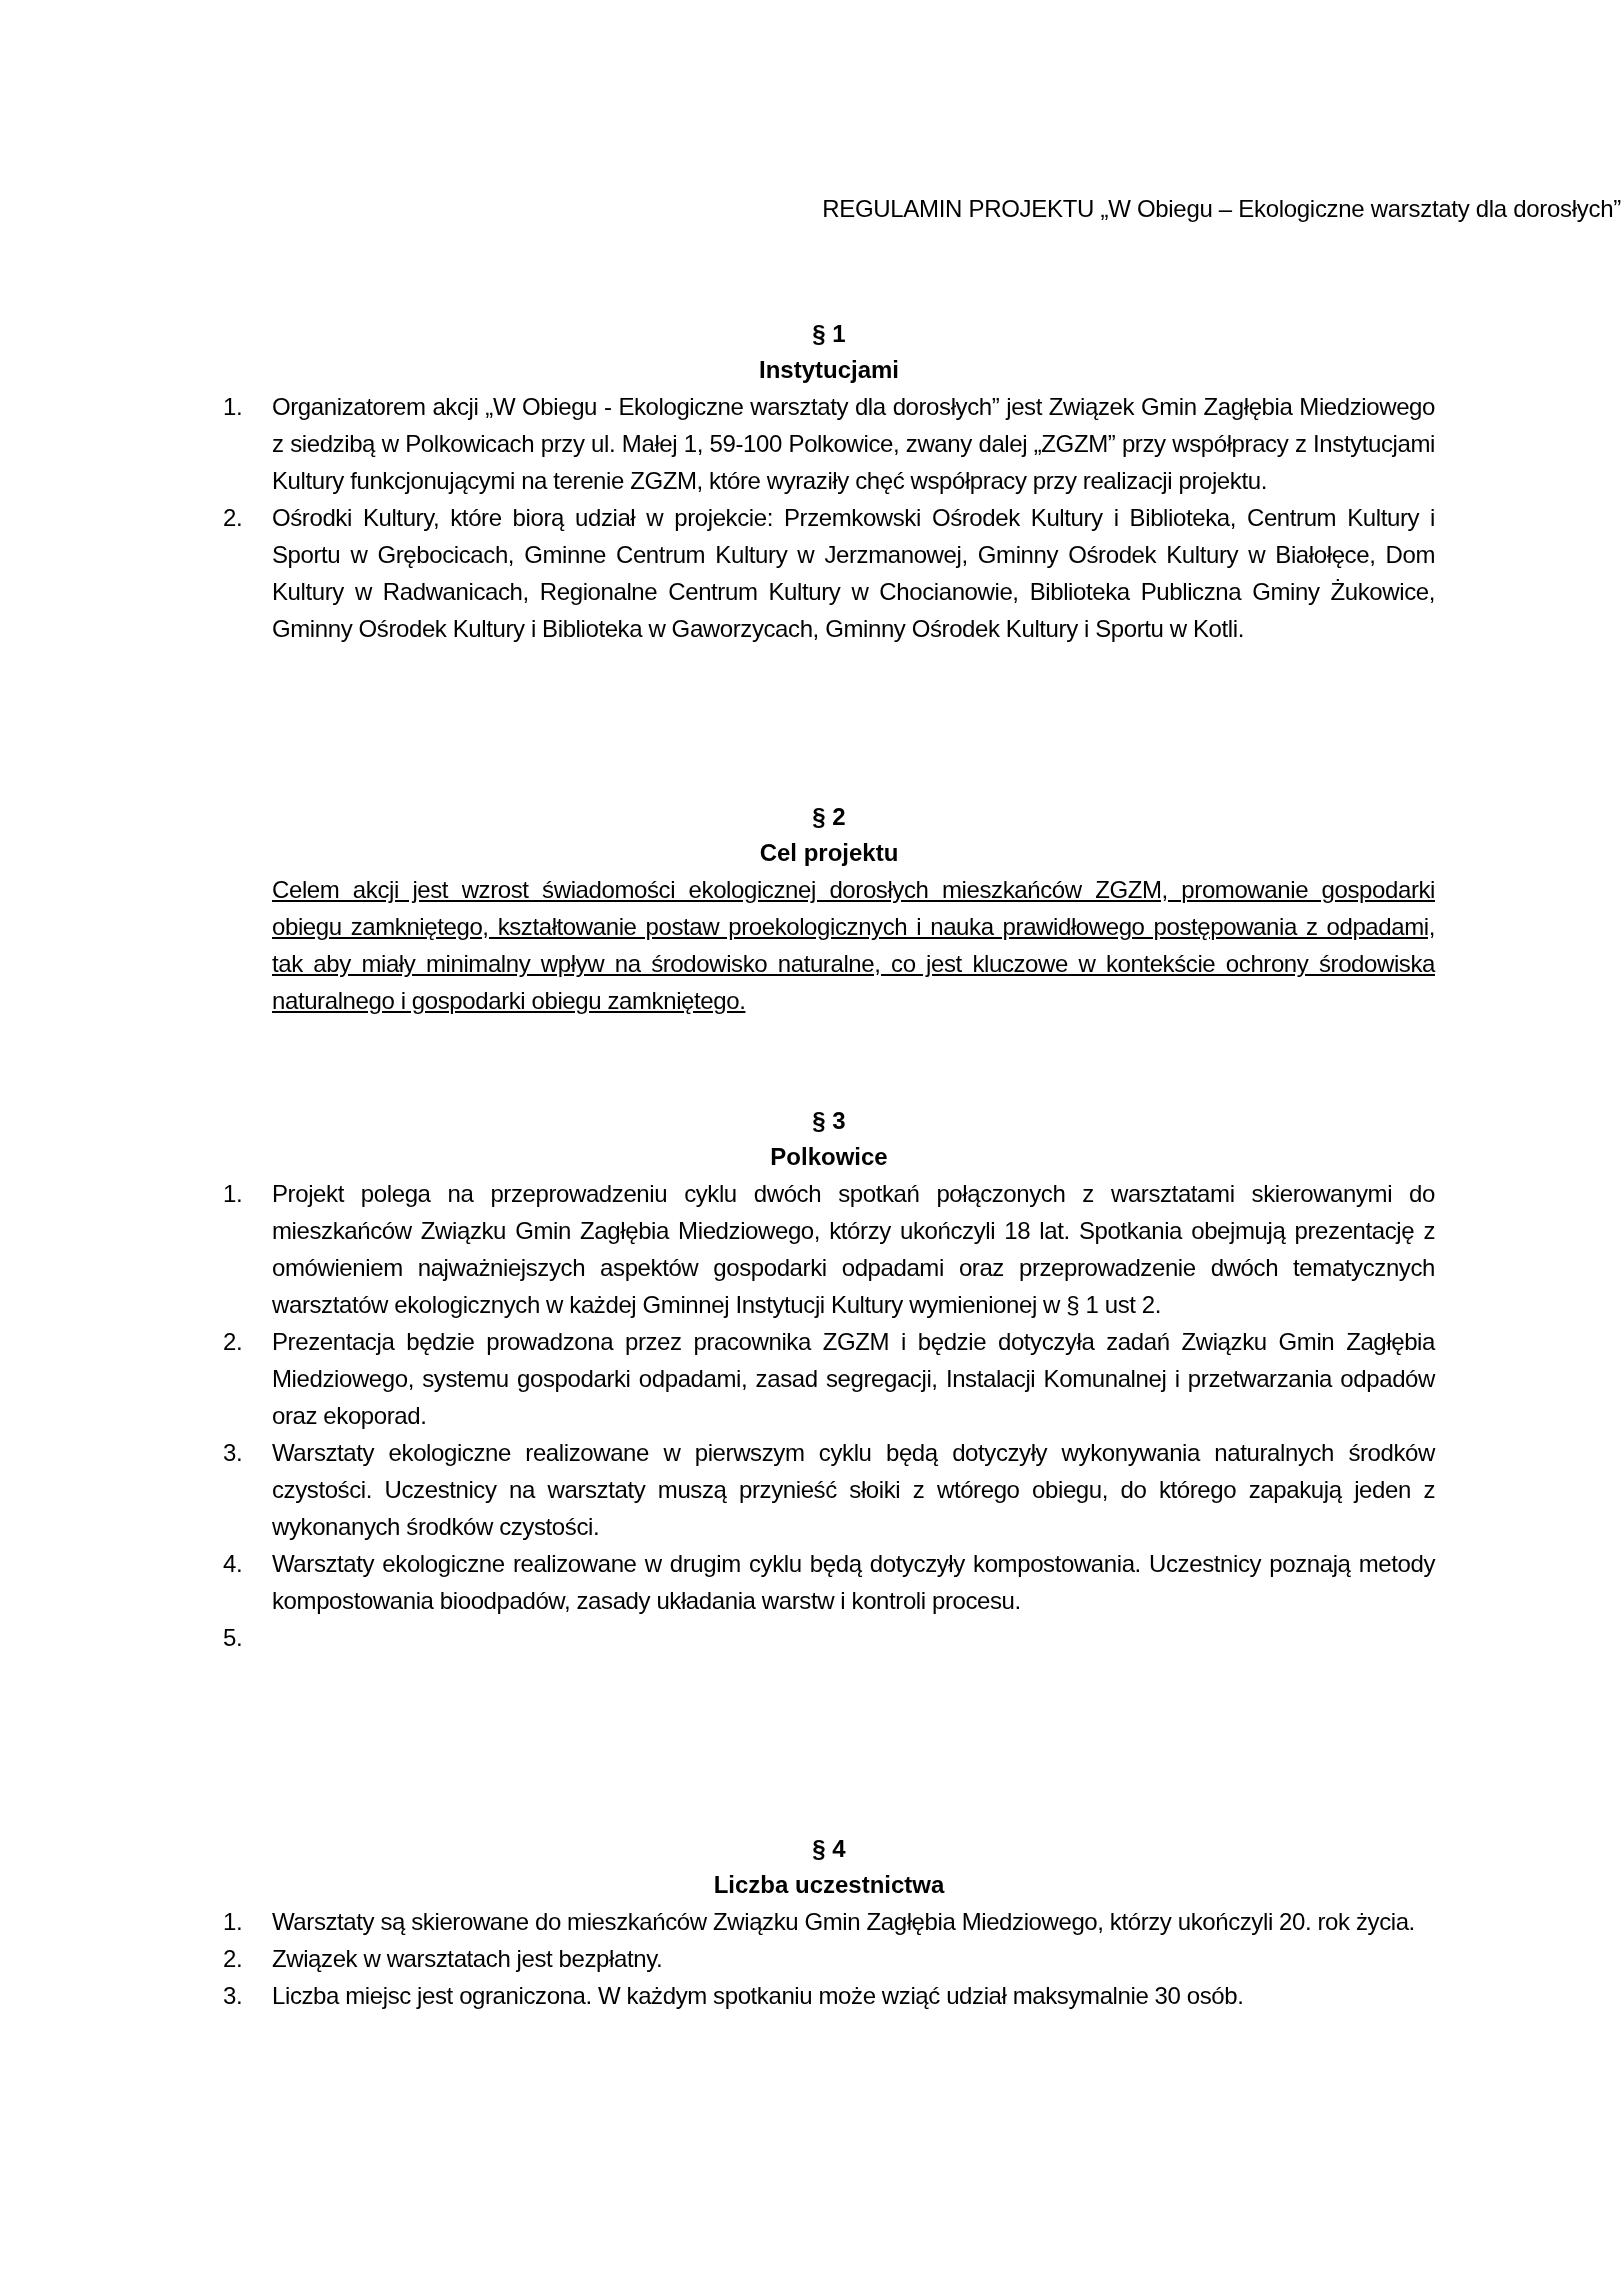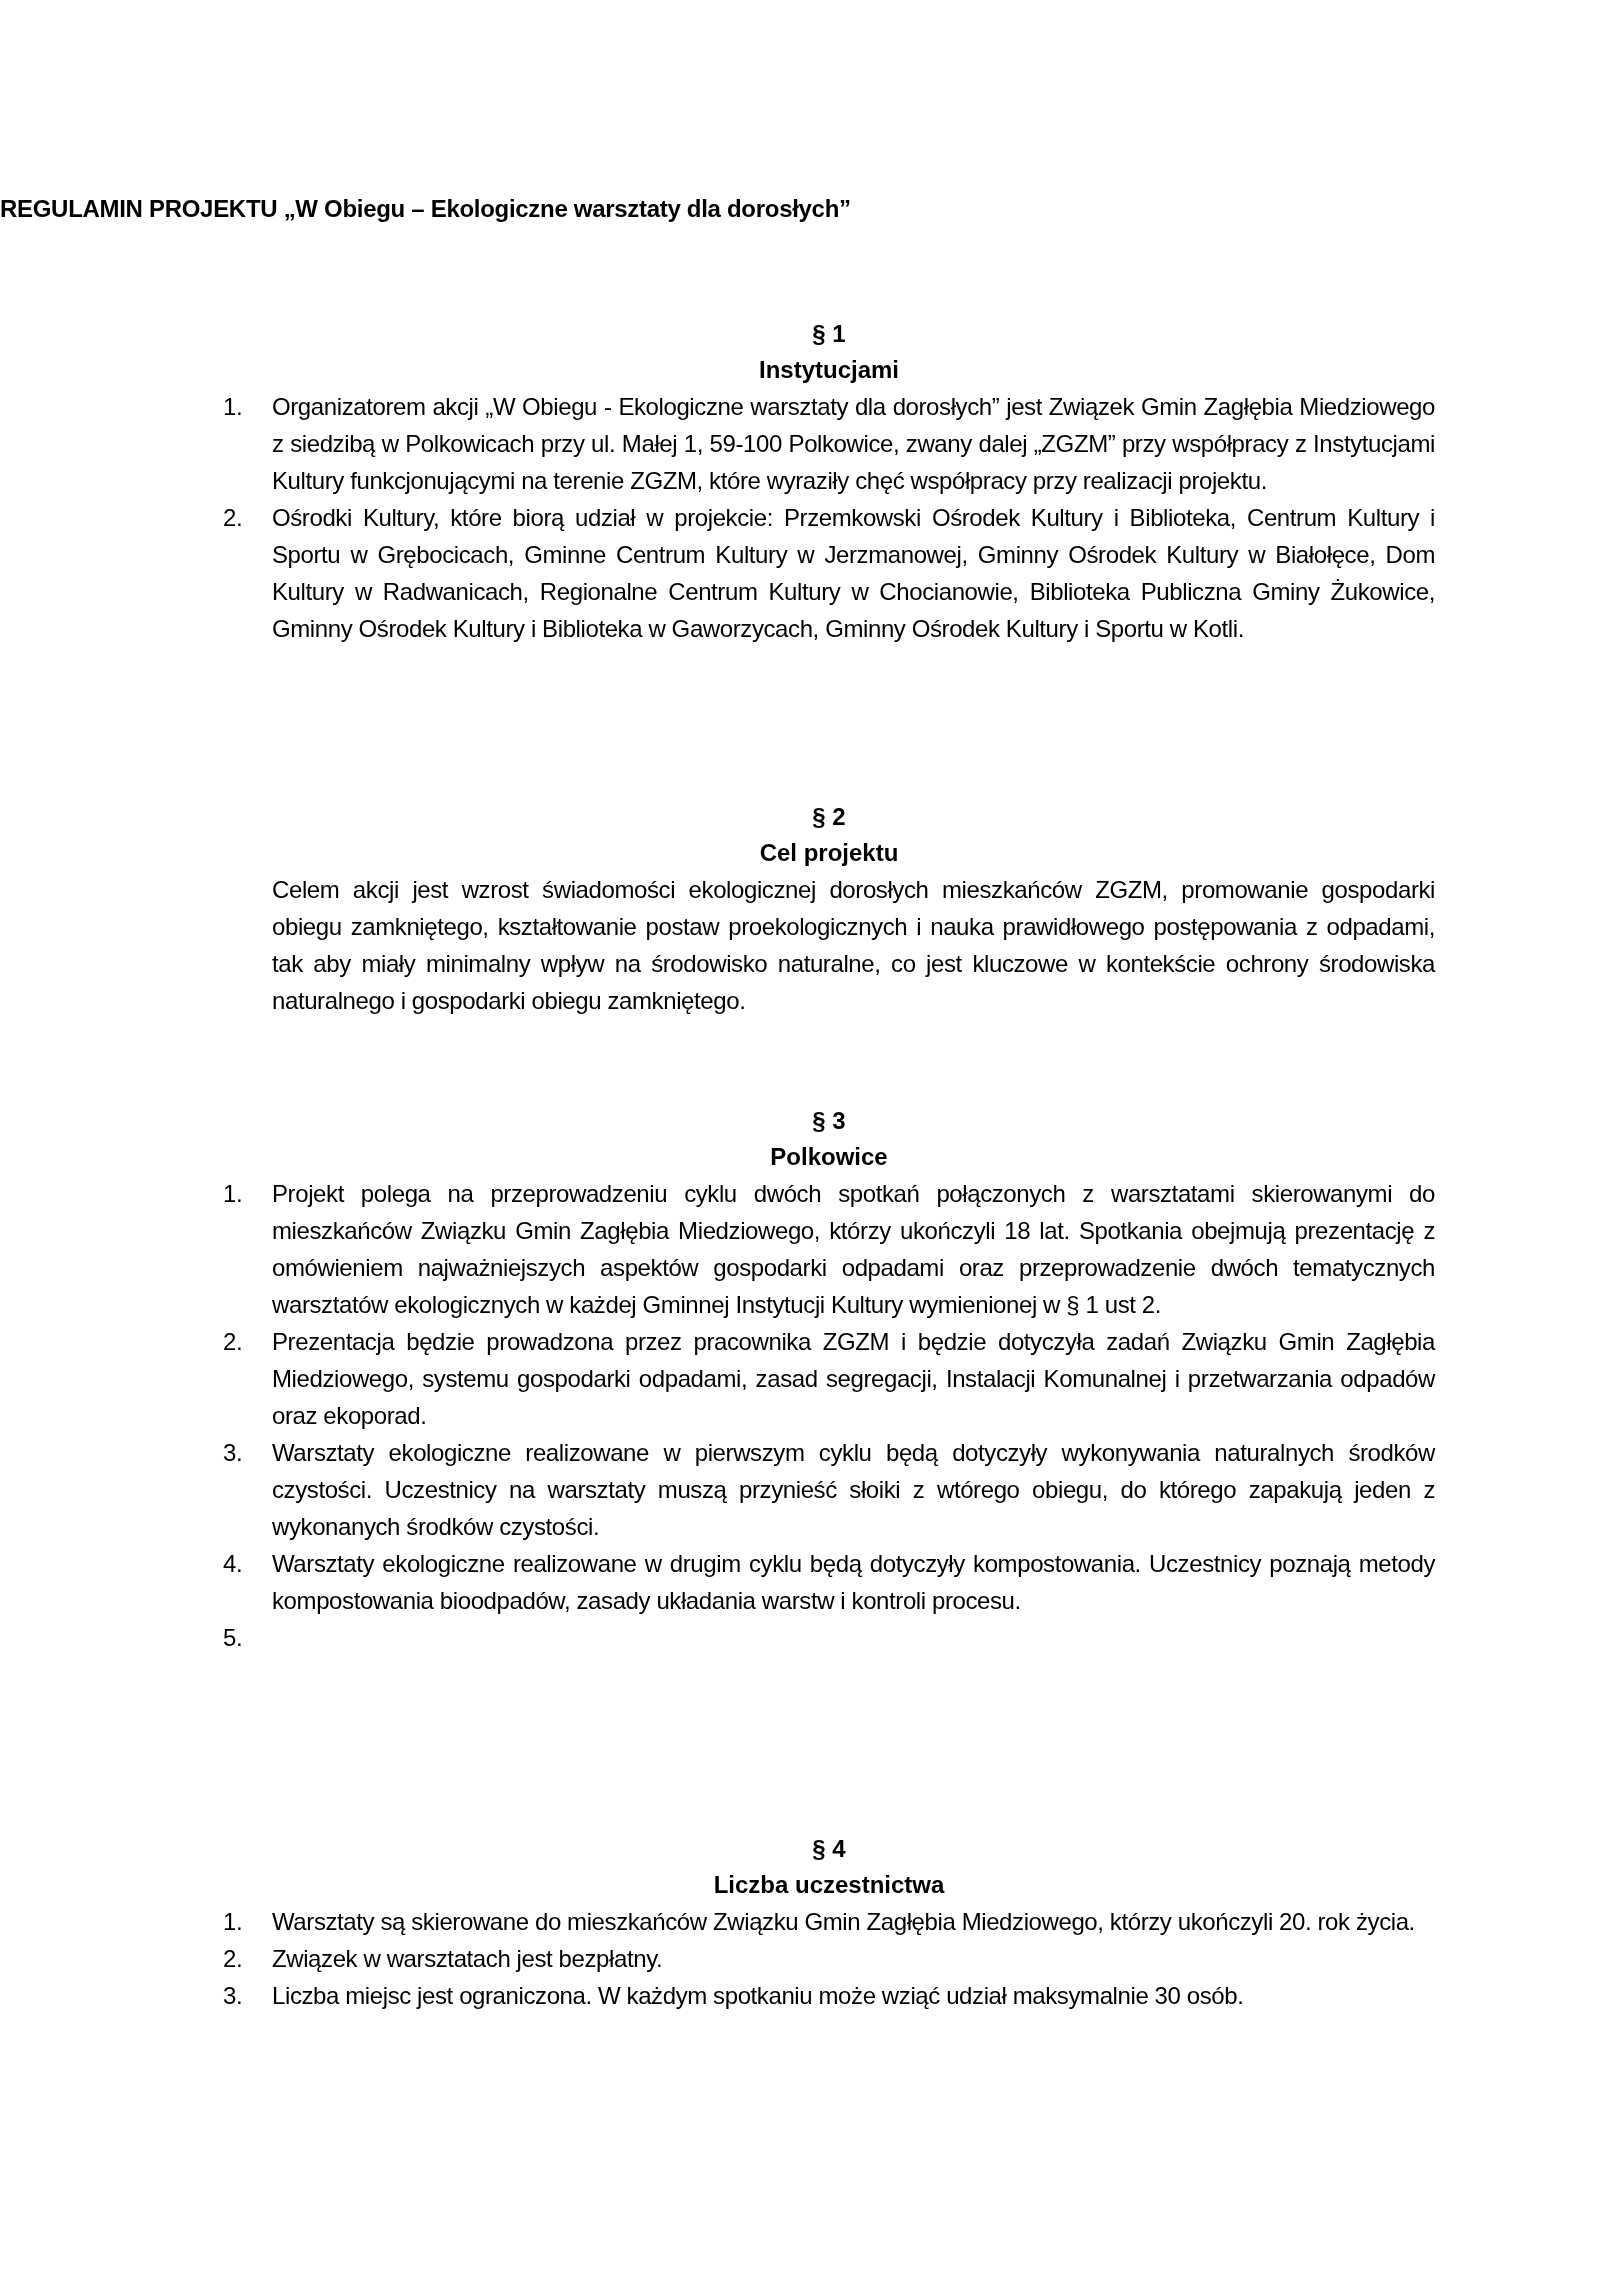--- a/index.html
+++ b/index.html
@@ -2,31 +2,31 @@
 <html><head>
   <meta charset="utf-8">
   <style>
     html, body { margin: 0; padding: 0; background: #ffffff; }
     body { width: 1621px; height: 2293px; position: relative; overflow: hidden; }
     .page {
       position: absolute; left: 0; top: 0; width: 1621px; height: 2293px;
       font-family: "Liberation Sans", sans-serif; color: #000; font-size: 24px; line-height: 37px;
     }
     .title {
-      position: absolute; top: 194px; left: 0; width: 1621px; text-align: left;
-      font-weight: bold; font-size: 24px; line-height: 29px; letter-spacing: -0.3px;
+      position: absolute; top: 194px; left: 0; width: 1621px; text-align: right;
+      font-weight: normal; font-size: 24px; line-height: 29px; letter-spacing: -0.3px;
     }
     .section { position: absolute; left: 223px; width: 1212px; }
     .sec-num, .sec-title { text-align: center; font-weight: bold; width: 1212px; margin-left: 0; }
     .sec-num { line-height: 36px; }
     .sec-title { line-height: 36px; }
     ol { margin: 0; padding: 0; list-style: none; }
     li { position: relative; padding-left: 49px; text-align: justify; letter-spacing: -0.4px; }
     li .num { position: absolute; left: 0; top: 0; }
-    .para { padding-left: 49px; text-align: justify; letter-spacing: -0.4px; }
+    .para { padding-left: 49px; text-align: justify; letter-spacing: -0.4px; text-decoration: underline; }
   </style>
 </head>
 <body>
 
 <div class="page">
   <div class="title">REGULAMIN PROJEKTU „W Obiegu – Ekologiczne warsztaty dla dorosłych”</div>
 
   <div class="section" style="top:316px;">
     <div class="sec-num">§ 1</div>
     <div class="sec-title">Instytucjami</div>

